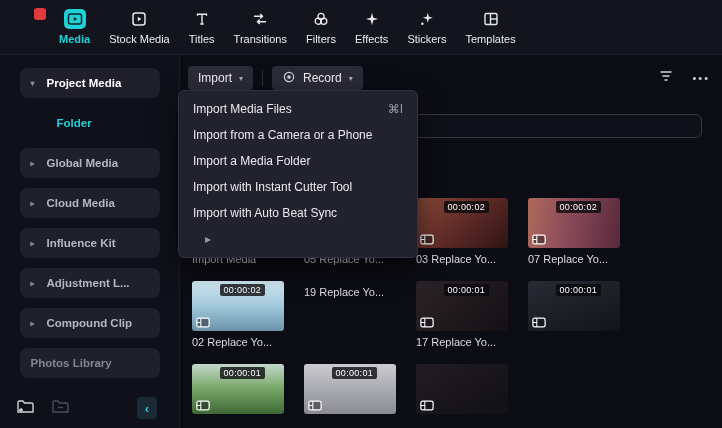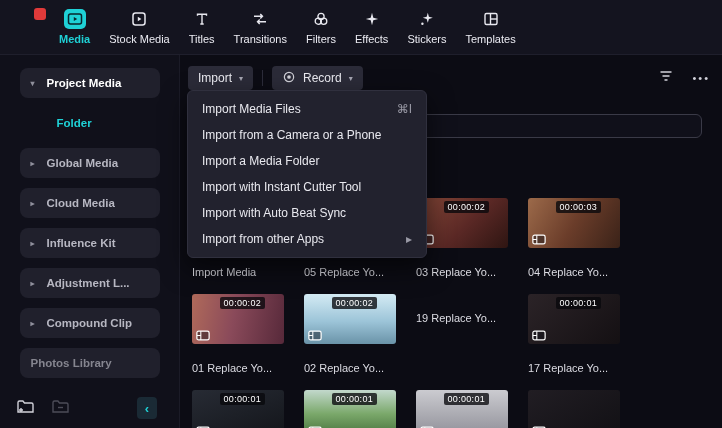--- a/index.html
+++ b/index.html
@@ -53,36 +53,36 @@
 
   
   .grid{position:absolute;top:143px;left:12px;display:grid;grid-template-columns:repeat(4,92px);
     column-gap:20px;row-gap:16px;}
   .cell{width:92px;cursor:pointer;}
   .thumb{position:relative;width:92px;height:50px;border-radius:3px;overflow:hidden;background:#22222c;}
   .badge{position:absolute;top:3px;right:19px;background:rgba(8,8,12,.78);color:#fff;font-size:9px;
     padding:1px 4px;border-radius:2px;letter-spacing:.3px;}
   .badge:empty{display:none;}
   .clipicon{position:absolute;left:4px;bottom:3px;}
-  .tlab{margin-top:18px;font-size:11px;color:#dcdce3;white-space:nowrap;overflow:hidden;}
+  .tlab{margin-top:5px;font-size:11px;color:#dcdce3;white-space:nowrap;overflow:hidden;}
   .timport{display:flex;align-items:center;justify-content:center;background:#20202b;}
   .t1{background:linear-gradient(135deg,#6a3a32,#45241f 55%,#261310);}
   .t2{background:linear-gradient(135deg,#8a4a3a,#5a2825 55%,#2e1512);}
   .t3{background:linear-gradient(120deg,#9c6a4a,#6b3d2a 50%,#3a2218);}
   .t4{background:linear-gradient(100deg,#b06a5a,#8a4a5a 45%,#57293a);}
   .t5{background:linear-gradient(180deg,#d4ebf4,#9cc4d8 55%,#6a93a8);}
   .t6{background:linear-gradient(180deg,#e8b06a 0%,#b06a3a 45%,#3a2a28 78%,#191418);}
   .t7{background:linear-gradient(135deg,#2b2327,#141013);}
   .t8{background:linear-gradient(160deg,#272b34,#121419);}
   .t9{background:linear-gradient(180deg,#c2d8cc 0%,#7aa86a 48%,#3d6834);}
   .t10{background:linear-gradient(180deg,#cbcbd0,#8a8a93);}
   .t11{background:linear-gradient(150deg,#211d23,#111014);}
 
   
-  .menu{position:absolute;top:90px;left:187px;width:240px;background:#22222e;border:1px solid #30303e;
+  .menu{position:absolute;top:90px;left:178px;width:240px;background:#22222e;border:1px solid #30303e;
     border-radius:6px;padding:5px 0;box-shadow:0 10px 26px rgba(0,0,0,.6);z-index:20;}
   .mitem{height:26px;display:flex;align-items:center;justify-content:space-between;padding:0 14px;
     font-size:12px;color:#e9e9ef;cursor:pointer;white-space:nowrap;}
   .mitem .msc{color:#9a9aa6;font-size:12px;margin-left:12px;}
   .msc:empty{display:none;}
 </style>
 </head>
 <body>
 
 <div class="topbar">
@@ -279,42 +279,31 @@
         <span class="badge">00:00:02</span>
         <svg class="clipicon" width="14" height="11" viewBox="0 0 16 12">
             <rect x="1" y="1" width="14" height="10" rx="2" fill="rgba(20,20,26,.45)" stroke="#fff" stroke-width="1.4"></rect>
             <line x1="5.5" y1="1" x2="5.5" y2="11" stroke="#fff" stroke-width="1.2"></line>
             <line x1="1" y1="6" x2="5.5" y2="6" stroke="#fff" stroke-width="1.2"></line>
           </svg>
       </div>
       <div class="tlab">03 Replace Yo...</div>
     </div>
 
-    <div class="cell">
-      <div class="thumb t3">
-        <span class="badge">00:00:03</span>
-        <svg class="clipicon" width="14" height="11" viewBox="0 0 16 12">
-            <rect x="1" y="1" width="14" height="10" rx="2" fill="rgba(20,20,26,.45)" stroke="#fff" stroke-width="1.4"></rect>
-            <line x1="5.5" y1="1" x2="5.5" y2="11" stroke="#fff" stroke-width="1.2"></line>
-            <line x1="1" y1="6" x2="5.5" y2="6" stroke="#fff" stroke-width="1.2"></line>
-          </svg>
-      </div>
-      <div class="tlab">04 Replace Yo...</div>
-    </div>
 
     <div class="cell">
       <div class="thumb t4">
         <span class="badge">00:00:02</span>
         <svg class="clipicon" width="14" height="11" viewBox="0 0 16 12">
             <rect x="1" y="1" width="14" height="10" rx="2" fill="rgba(20,20,26,.45)" stroke="#fff" stroke-width="1.4"></rect>
             <line x1="5.5" y1="1" x2="5.5" y2="11" stroke="#fff" stroke-width="1.2"></line>
             <line x1="1" y1="6" x2="5.5" y2="6" stroke="#fff" stroke-width="1.2"></line>
           </svg>
       </div>
-      <div class="tlab">01 Replace Yo...</div>
+      <div class="tlab">07 Replace Yo...</div>
     </div>
 
     <div class="cell">
       <div class="thumb t5">
         <span class="badge">00:00:02</span>
         <svg class="clipicon" width="14" height="11" viewBox="0 0 16 12">
             <rect x="1" y="1" width="14" height="10" rx="2" fill="rgba(20,20,26,.45)" stroke="#fff" stroke-width="1.4"></rect>
             <line x1="5.5" y1="1" x2="5.5" y2="11" stroke="#fff" stroke-width="1.2"></line>
             <line x1="1" y1="6" x2="5.5" y2="6" stroke="#fff" stroke-width="1.2"></line>
           </svg>
@@ -404,16 +393,15 @@
   </div>
   <div class="mitem">
     <span>Import with Instant Cutter Tool</span>
 
   </div>
   <div class="mitem">
     <span>Import with Auto Beat Sync</span>
 
   </div>
   <div class="mitem">
-    <span>Import from other Apps</span>
     <span class="msc">▸</span>
   </div>
 </div>
 
 </body></html>

